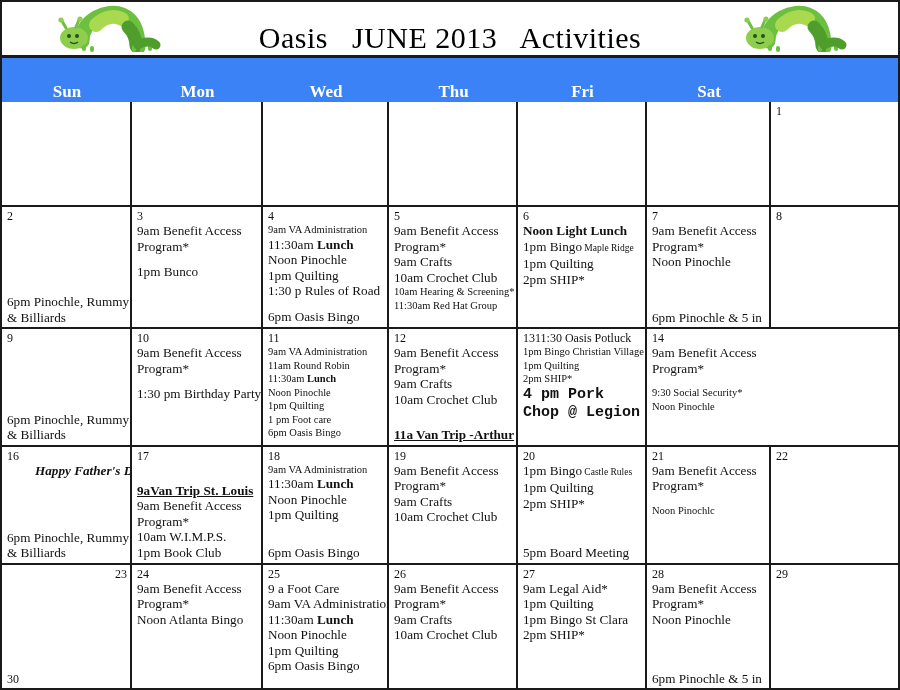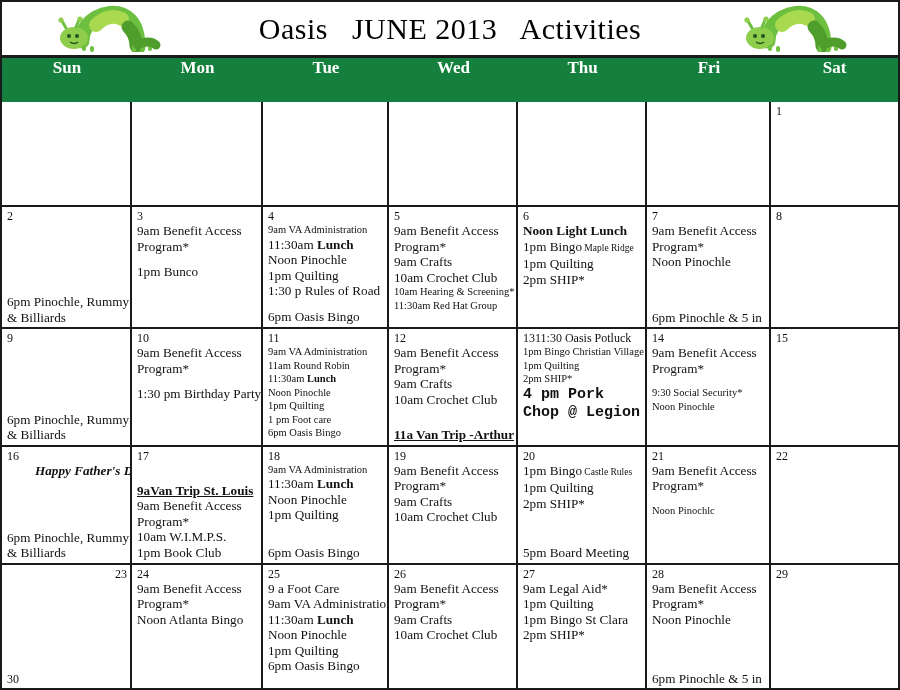--- a/index.html
+++ b/index.html
@@ -11,37 +11,37 @@
   .page{
     width:900px;height:690px;box-sizing:border-box;
     border:2px solid #1a1a1a;
     display:flex;flex-direction:column;
     background:#fff;
   }
 
   
   .titlebar{
     height:53px;flex:0 0 53px;
-    display:flex;align-items:center;justify-content:center;
+    display:flex;align-items:flex-end;justify-content:center;
     position:relative;background:#fff;
     border-bottom:3px solid #1a1a1a;
   }
   .title-text{
     font-size:30px;letter-spacing:.5px;white-space:pre;
     font-family:"Liberation Serif","DejaVu Serif",serif;
     color:#000;
   }
   .bug{position:absolute;top:3px;width:112px;height:47px;}
   .bug.left{left:50px;}
   .bug.right{right:48px;}
 
   
   .weekhead{
-    flex:0 0 44px;height:44px;background:#15803d;
-    display:flex;align-items:flex-start;
+    flex:0 0 44px;height:44px;background:#3b82f6;
+    display:flex;align-items:flex-end;
   }
   .weekhead .wd{
     flex:1 1 0;text-align:center;color:#fff;
     font-weight:bold;font-size:17px;
     font-family:"Liberation Serif","DejaVu Serif",serif;
   }
   .weekhead .wd:nth-child(1){flex:0 0 130px;}
   .weekhead .wd:nth-child(2){flex:0 0 131px;}
   .weekhead .wd:nth-child(3){flex:0 0 126px;}
   .weekhead .wd:nth-child(4){flex:0 0 129px;}
@@ -143,21 +143,20 @@
           </g>
           <path d="M86 40 C92 36, 100 36, 104 40" fill="none" stroke="#4f9e2c" stroke-width="9" stroke-linecap="round"></path>
         </g>
       </svg>
     </span>
   </div>
 
   <div class="weekhead">
     <div class="wd">Sun</div>
     <div class="wd">Mon</div>
-    <div class="wd">Tue</div>
     <div class="wd">Wed</div>
     <div class="wd">Thu</div>
     <div class="wd">Fri</div>
     <div class="wd">Sat</div>
   </div>
 
   <div class="grid" id="grid">
       <div class="wk r0">
         <div class="cell c0">
           <div class="dnum"></div>
@@ -271,23 +270,20 @@
           <div class="ev big">4 pm Pork Chop @ Legion</div>
         </div>
         <div class="cell c5">
           <div class="dnum">14</div>
           <div class="ev ">9am Benefit Access</div>
           <div class="ev ">Program*</div>
           <div class="ev spacer"></div>
           <div class="ev sm2">9:30 Social Security*</div>
           <div class="ev sm2">Noon Pinochle</div>
         </div>
-        <div class="cell c6">
-          <div class="dnum">15</div>
-        </div>
       </div>
       <div class="wk r3">
         <div class="cell c0">
           <div class="dnum">16</div>
           <div class="ev i">Happy Father's Day!</div>
           <div class="ev gap">6pm Pinochle, Rummy</div>
           <div class="ev ">&amp; Billiards</div>
         </div>
         <div class="cell c1">
           <div class="dnum">17</div>

